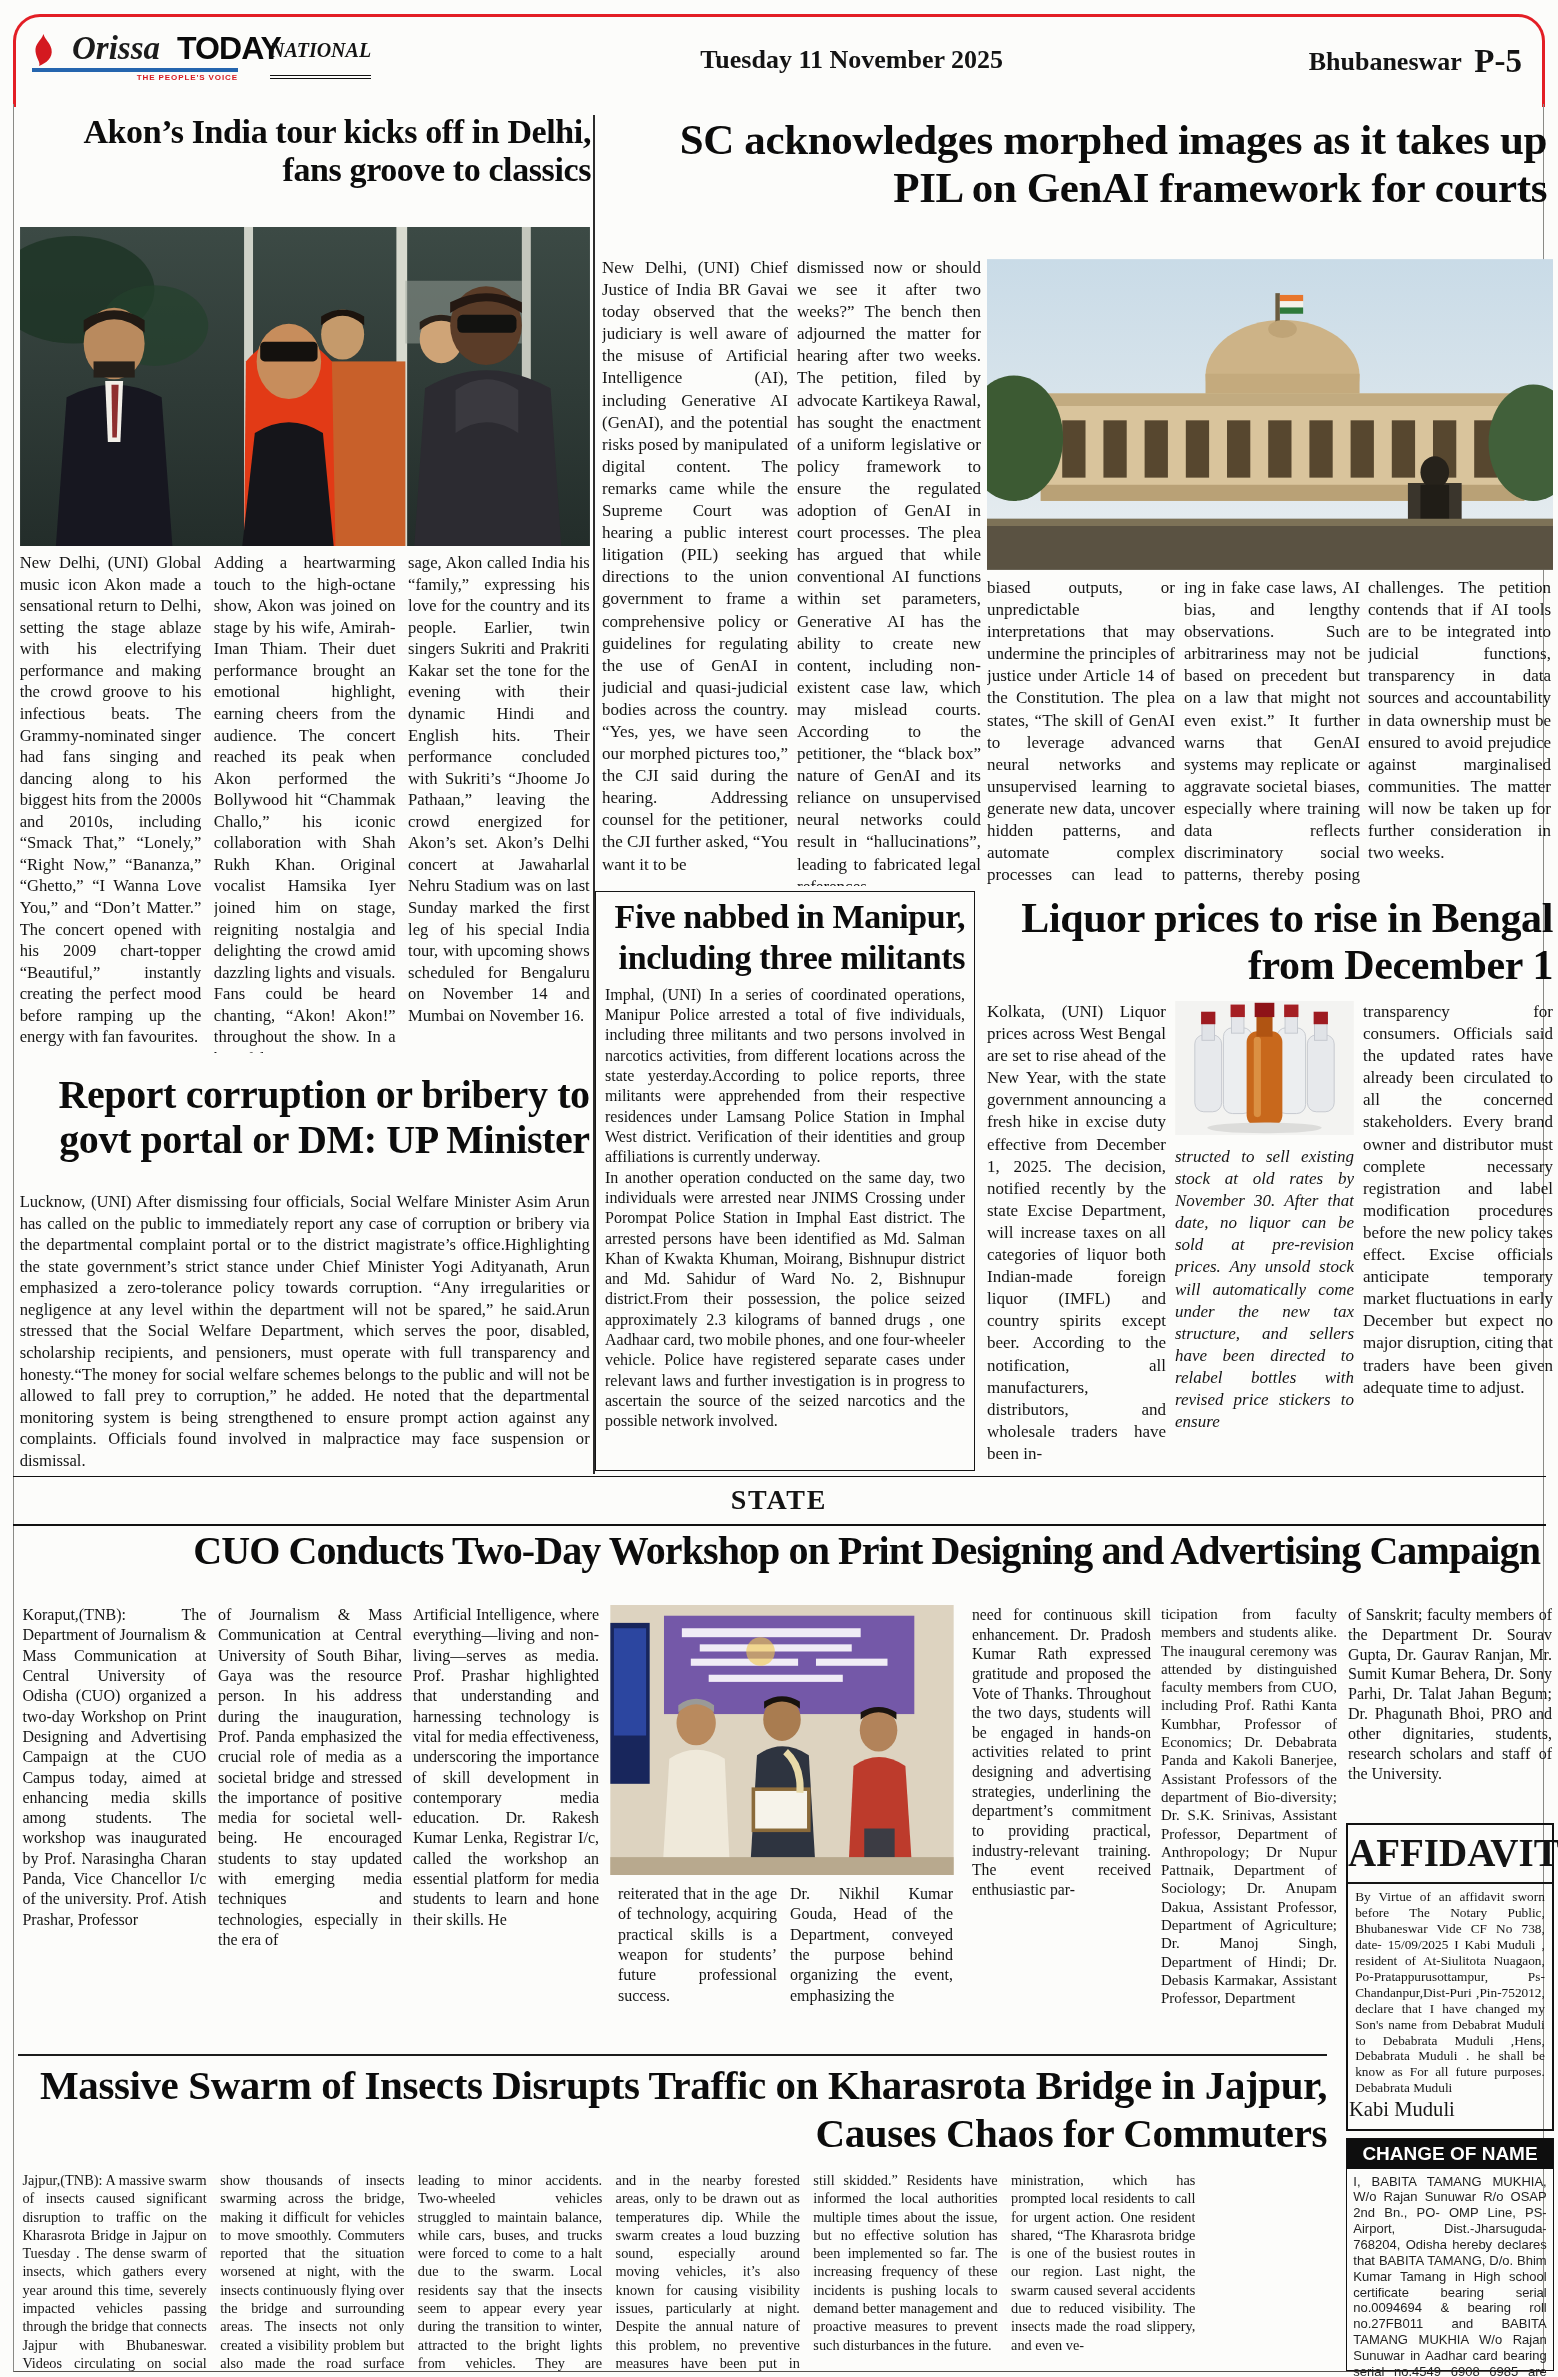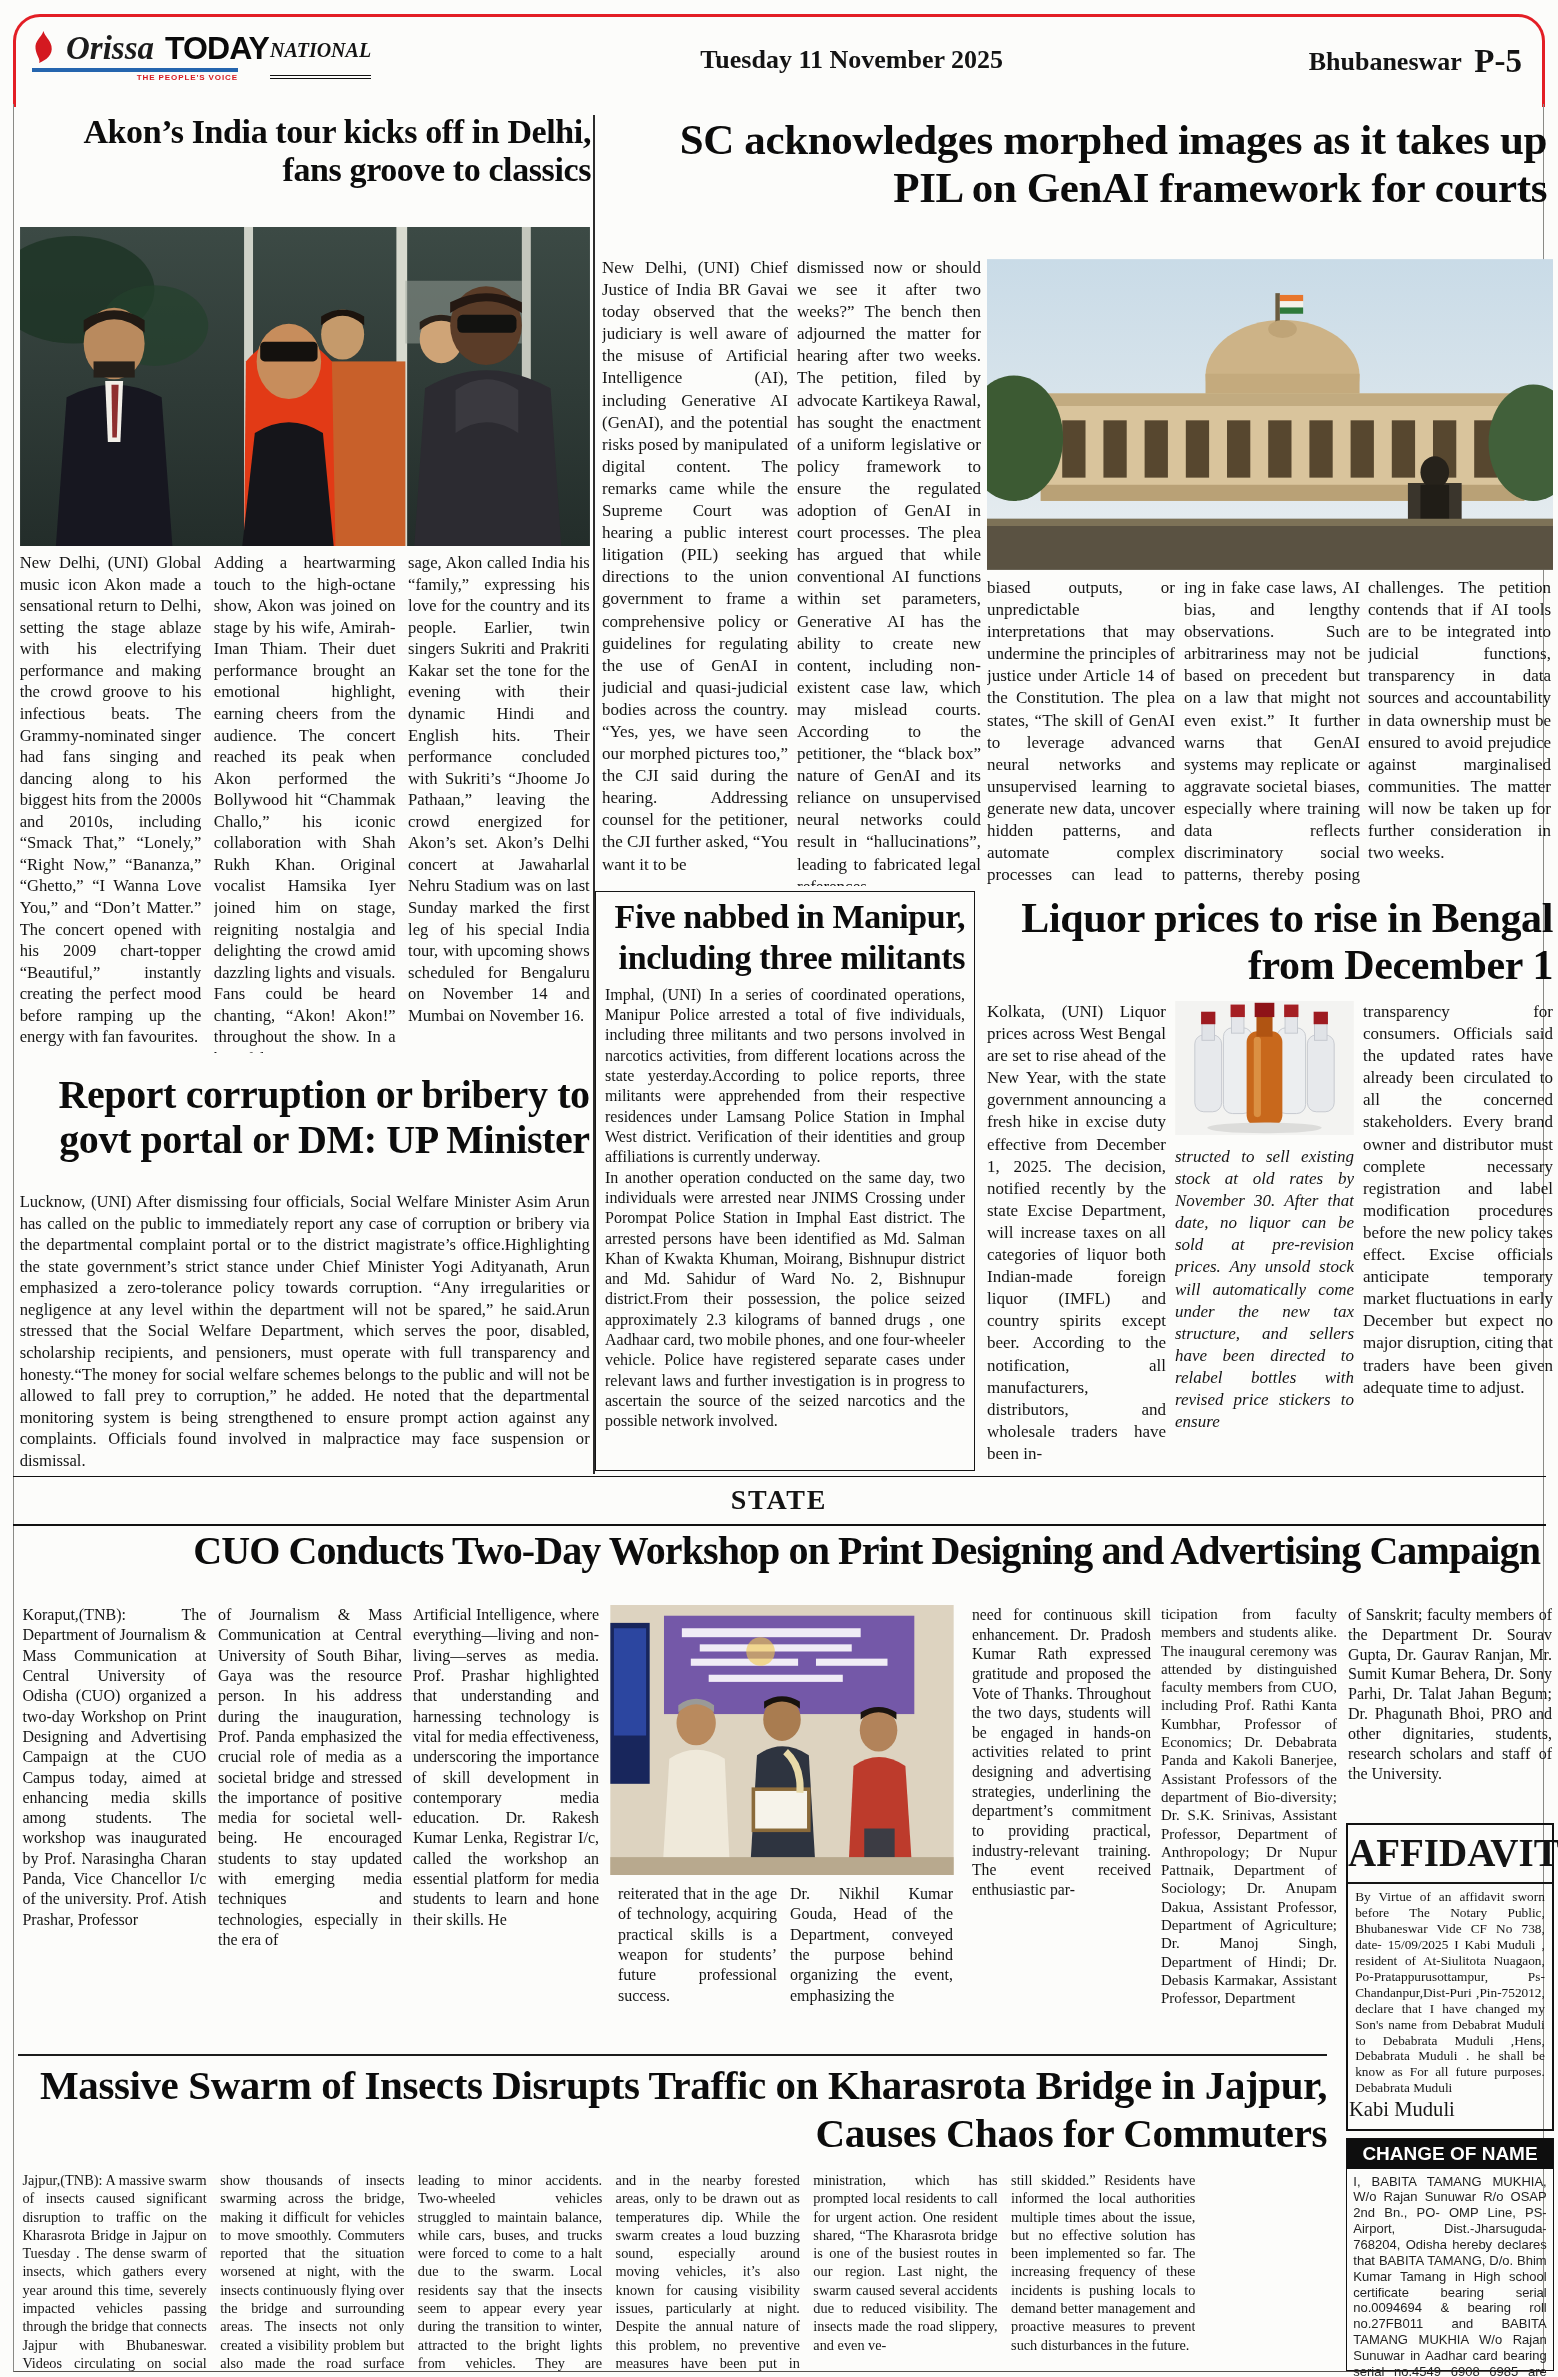--- a/index.html
+++ b/index.html
@@ -7,21 +7,21 @@
         font-family:"Liberation Serif", serif;overflow:hidden;margin:0 auto;}
   .abs{position:absolute;}
   .just{text-align:justify;text-justify:inter-word;overflow:hidden;}
   .center{text-align:right;}
   .hl{font-weight:bold;line-height:1.12;letter-spacing:-0.4px;color:#0c0c0c;}
   .body-col{font-size:16.6px;line-height:1.30;}
   .red-frame{top:14.3px;left:12.5px;width:1526px;height:90px;border:3.6px solid #e31e25;border-bottom:none;
              border-radius:27px 27px 0 0;}
   .side-frame{top:104px;left:12.5px;width:1529px;height:2267px;border-left:1.8px solid #8a8a86;
               border-right:1.8px solid #8a8a86;border-bottom:1.8px solid #55514e;}
-  .logo-row{display:flex;align-items:flex-start;gap:11px;}
+  .logo-row{display:flex;align-items:flex-end;gap:17px;}
   .logo-orissa{font-style:italic;font-size:33px;font-weight:bold;color:#1c1c1c;}
   .logo-today{font-family:"Liberation Sans",sans-serif;font-weight:900;font-size:32px;color:#0b0b0b;letter-spacing:-0.9px;}
   .logo-bar{height:4.5px;background:#2565ae;margin-top:0.9px;}
   .logo-tag{font-family:"Liberation Sans",sans-serif;font-size:8px;font-weight:bold;color:#d41920;
             text-align:right;letter-spacing:0.9px;margin-top:0.9px;}
   .masthead-national{font-size:20px;font-weight:bold;font-style:italic;border-bottom:4.5px double #111;padding-bottom:13px;}
   .masthead-date{font-size:26px;font-weight:bold;}
   .masthead-place{font-size:26px;font-weight:bold;}
   .masthead-pageno{font-size:33px;font-weight:bold;margin-left:12.5px;}
   .vrule{background:#2b2b2b;width:1.8px;}
@@ -265,22 +265,22 @@
   </div>
 
   <div class="abs hrule" style="left:18px;top:2054px;width:1309px;"></div>
   <div class="abs hl center" style="left:18px;top:2061px;width:1309px;font-size:41px;line-height:1.18;">Massive Swarm of Insects Disrupts Traffic on Kharasrota Bridge in  Jajpur, Causes Chaos for Commuters</div>
 
   <div class="abs" style="left:22.4px;top:2171px;width:1173px;height:202px;display:flex;gap:13.4px;">
     <div class="just" style="flex:1;font-size:14.3px;line-height:1.28;">Jajpur,(TNB): A massive swarm of insects caused significant disruption to traffic on the Kharasrota Bridge in Jajpur on Tuesday . The dense swarm of insects, which gathers every year around this time, severely impacted vehicles passing through the bridge that connects Jajpur with Bhubaneswar. Videos circulating on social media</div>
     <div class="just" style="flex:1;font-size:14.3px;line-height:1.28;">show thousands of insects swarming across the bridge, making it difficult for vehicles to move smoothly. Commuters reported that the situation worsened at night, with the insects continuously flying over the bridge and surrounding areas. The insects not only created a visibility problem but also made the road surface slippery,</div>
     <div class="just" style="flex:1;font-size:14.3px;line-height:1.28;">leading to minor accidents. Two-wheeled vehicles struggled to maintain balance, while cars, buses, and trucks were forced to come to a halt due to the swarm. Local residents say that the insects seem to appear every year during the transition to winter, attracted to the bright lights from vehicles. They are believed to nest along the riverbanks</div>
     <div class="just" style="flex:1;font-size:14.3px;line-height:1.28;">and in the nearby forested areas, only to be drawn out as temperatures dip. While the swarm creates a loud buzzing sound, especially around moving vehicles, it’s also known for causing visibility issues, particularly at night. Despite the annual nature of this problem, no preventive measures have been put in place by the local ad-</div>
+    <div class="just" style="flex:1;font-size:14.3px;line-height:1.28;">still skidded.” Residents have informed the local authorities multiple times about the issue, but no effective solution has been implemented so far. The increasing frequency of these incidents is pushing locals to demand better management and proactive measures to prevent such disturbances in the future.</div>
     <div class="just" style="flex:1;font-size:14.3px;line-height:1.28;">ministration, which has prompted local residents to call for urgent action. One resident shared, “The Kharasrota bridge is one of the busiest routes in our region. Last night, the swarm caused several accidents due to reduced visibility. The insects made the road slippery, and even ve-</div>
-    <div class="just" style="flex:1;font-size:14.3px;line-height:1.28;">still skidded.” Residents have informed the local authorities multiple times about the issue, but no effective solution has been implemented so far. The increasing frequency of these incidents is pushing locals to demand better management and proactive measures to prevent such disturbances in the future.</div>
   </div>
 
   <div class="abs" style="left:1346px;top:2138px;width:208px;height:233px;border:1.8px solid #111;box-sizing:border-box;">
     <div class="con-head">CHANGE OF NAME</div>
     <div class="con-body just" style="padding:4.5px 6.3px;">I, BABITA TAMANG MUKHIA, W/o Rajan Sunuwar R/o OSAP 2nd Bn., PO- OMP Line, PS- Airport, Dist.-Jharsuguda-768204, Odisha hereby declares that BABITA TAMANG, D/o. Bhim Kumar Tamang in High school certificate bearing serial no.0094694 &amp; bearing roll no.27FB011 and BABITA TAMANG MUKHIA W/o Rajan Sunuwar in Aadhar card bearing serial no.4549 6908 6985 are both same and one identical person vide Affidavit No.5946 Dated:13.10.2025 and shall be known as BABITA TAMANG MUKHIA for all purpose.</div>
   </div>
 
 </div>
 
 

